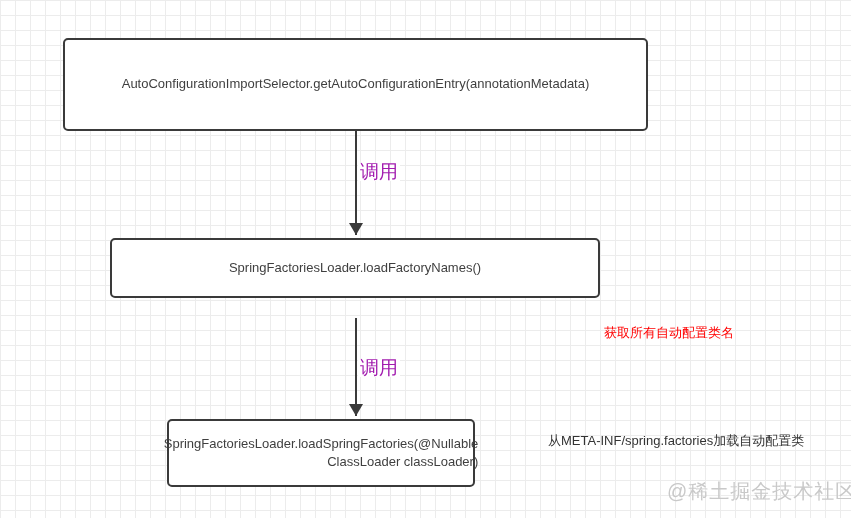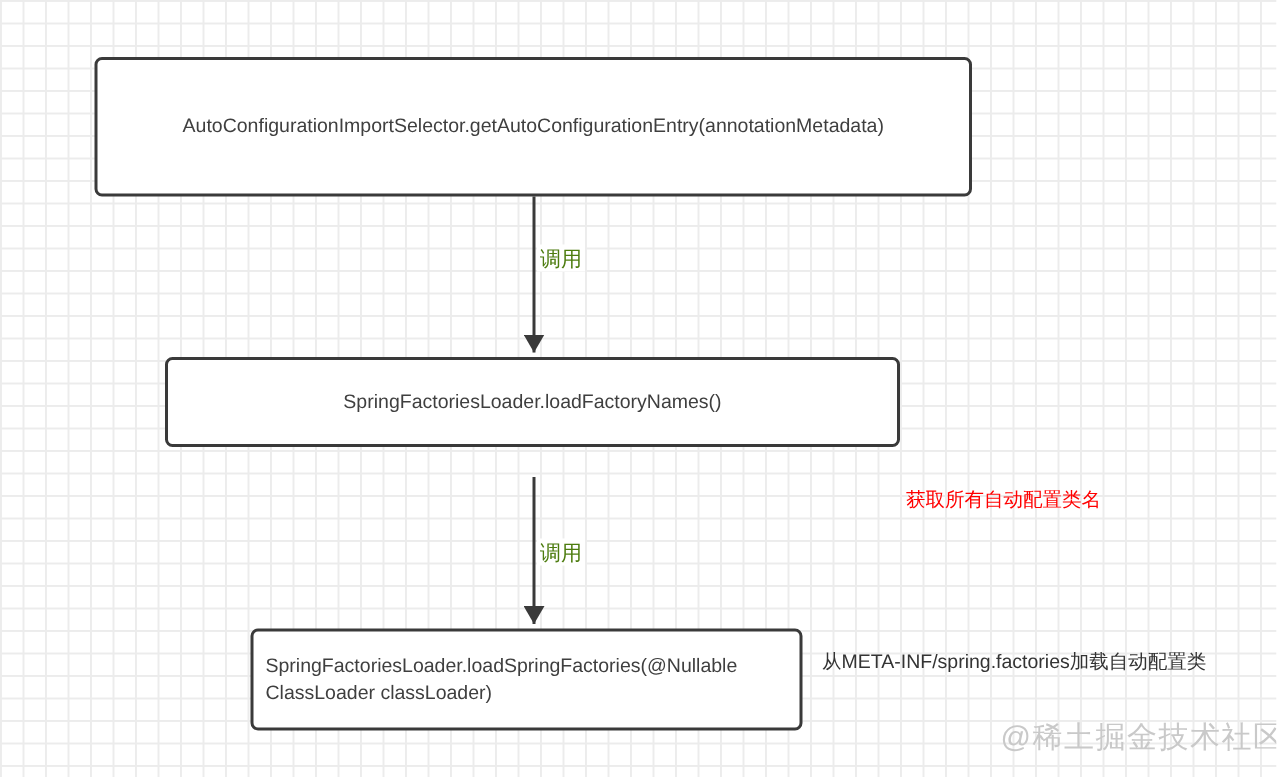--- a/index.html
+++ b/index.html
@@ -21,32 +21,32 @@
   }
   .node {
     position: absolute;
     box-sizing: border-box;
     background: #ffffff;
     border: 2px solid #3a3a3a;
     border-radius: 5px;
     display: flex;
     align-items: center;
     justify-content: center;
-    text-align: left;
+    text-align: right;
     color: #3f3f3f;
     font-size: 13px;
     line-height: 1.4;
   }
   .node-1 { left: 63px;  top: 38px;  width: 585px; height: 93px; }
   .node-2 { left: 110px; top: 238px; width: 490px; height: 60px; }
-  .node-3 { left: 167px; top: 419px; width: 368px; height: 68px; padding: 0 8px; }
+  .node-3 { left: 167px; top: 419px; width: 308px; height: 68px; padding: 0 24px; }
   .edge-label {
     position: absolute;
-    font-size: 14px;
-    color: #4d7c0f;
+    font-size: 19px;
+    color: #a21caf;
     background: #ffffff;
     padding: 0 2px;
     line-height: 18px;
   }
   .edge-label-1 { left: 358px; top: 163px; }
   .edge-label-2 { left: 358px; top: 359px; }
   .annotation {
     position: absolute;
     font-size: 13px;
     line-height: 16px;

